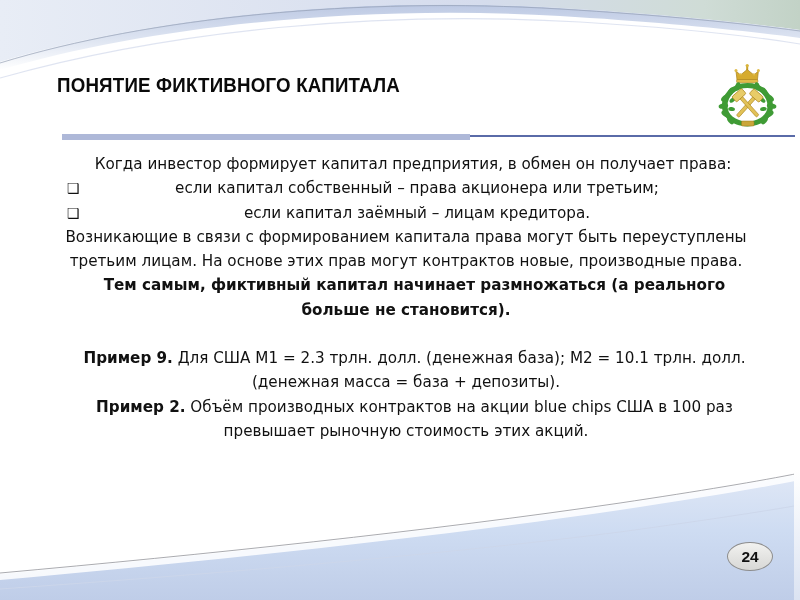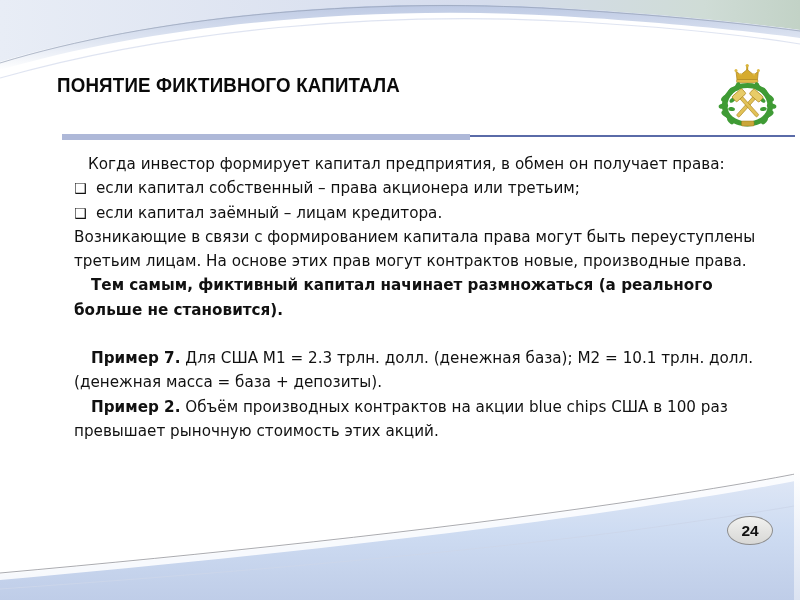--- a/index.html
+++ b/index.html
@@ -9,20 +9,21 @@
   }
   body {
     font-family: "DejaVu Sans", sans-serif;
   }
   #slide {
     position: relative;
     width: 800px;
     height: 600px;
     overflow: hidden;
     background: #ffffff;
+    text-align: center;
   }
 
   
   .deco-layer {
     position: absolute;
     left: 0;
     top: 0;
     width: 800px;
     height: 600px;
     pointer-events: none;
@@ -66,21 +67,21 @@
     position: absolute;
     left: 716px;
     top: 64px;
     width: 64px;
     height: 66px;
   }
 
   
   #body-text {
     position: absolute;
-    left: 74px;
+    left: 62px;
     top: 152px;
     width: 688px;
     font-family: "DejaVu Sans", sans-serif;
     font-size: 15.2px;
     line-height: 24.3px;
     color: #111111;
   }
   .para {
     margin: 0;
     padding: 0;
@@ -108,21 +109,21 @@
     margin-left: 17px;
   }
   .spacer {
     height: 24px;
   }
 
   
   #page-number {
     position: absolute;
     left: 727px;
-    top: 516px;
+    top: 542px;
     width: 44px;
     height: 27px;
     border: 1.4px solid #8d8d8d;
     border-radius: 50%;
     background: linear-gradient(180deg, #f2f2f0 0%, #e3e3e1 55%, #d8d8d6 100%);
     display: flex;
     align-items: center;
     justify-content: center;
     font-family: "Liberation Sans", sans-serif;
     font-size: 15.5px;
@@ -245,21 +246,21 @@
 
     <div class="bullet-row">
       <span class="bullet-glyph">❑</span>
       <span class="bullet-text">если капитал заёмный – лицам кредитора.</span>
     </div>
 
     <p class="para"><span>Возникающие в связи с формированием капитала права могут быть переуступлены третьим лицам. На основе этих прав могут контрактов новые, производные права. </span><span class="b">Тем самым, фиктивный капитал начинает размножаться (а реального больше не становится).</span></p>
 
     <div class="spacer"></div>
 
-    <p class="para"><span class="b">Пример 7.</span><span> Для США М1 = 2.3 трлн. долл. (денежная база); М2 = 10.1 трлн. долл. (денежная масса = база + депозиты).</span></p>
+    <p class="para"><span class="b">Пример 9.</span><span> Для США М1 = 2.3 трлн. долл. (денежная база); М2 = 10.1 трлн. долл. (денежная масса = база + депозиты).</span></p>
 
     <p class="para"><span class="b">Пример 2.</span><span> Объём производных контрактов на акции blue chips США в 100 раз превышает рыночную стоимость этих акций.</span></p>
 
   </div>
 
   <div id="page-number">24</div>
 
 </div>
 
 </body></html>

